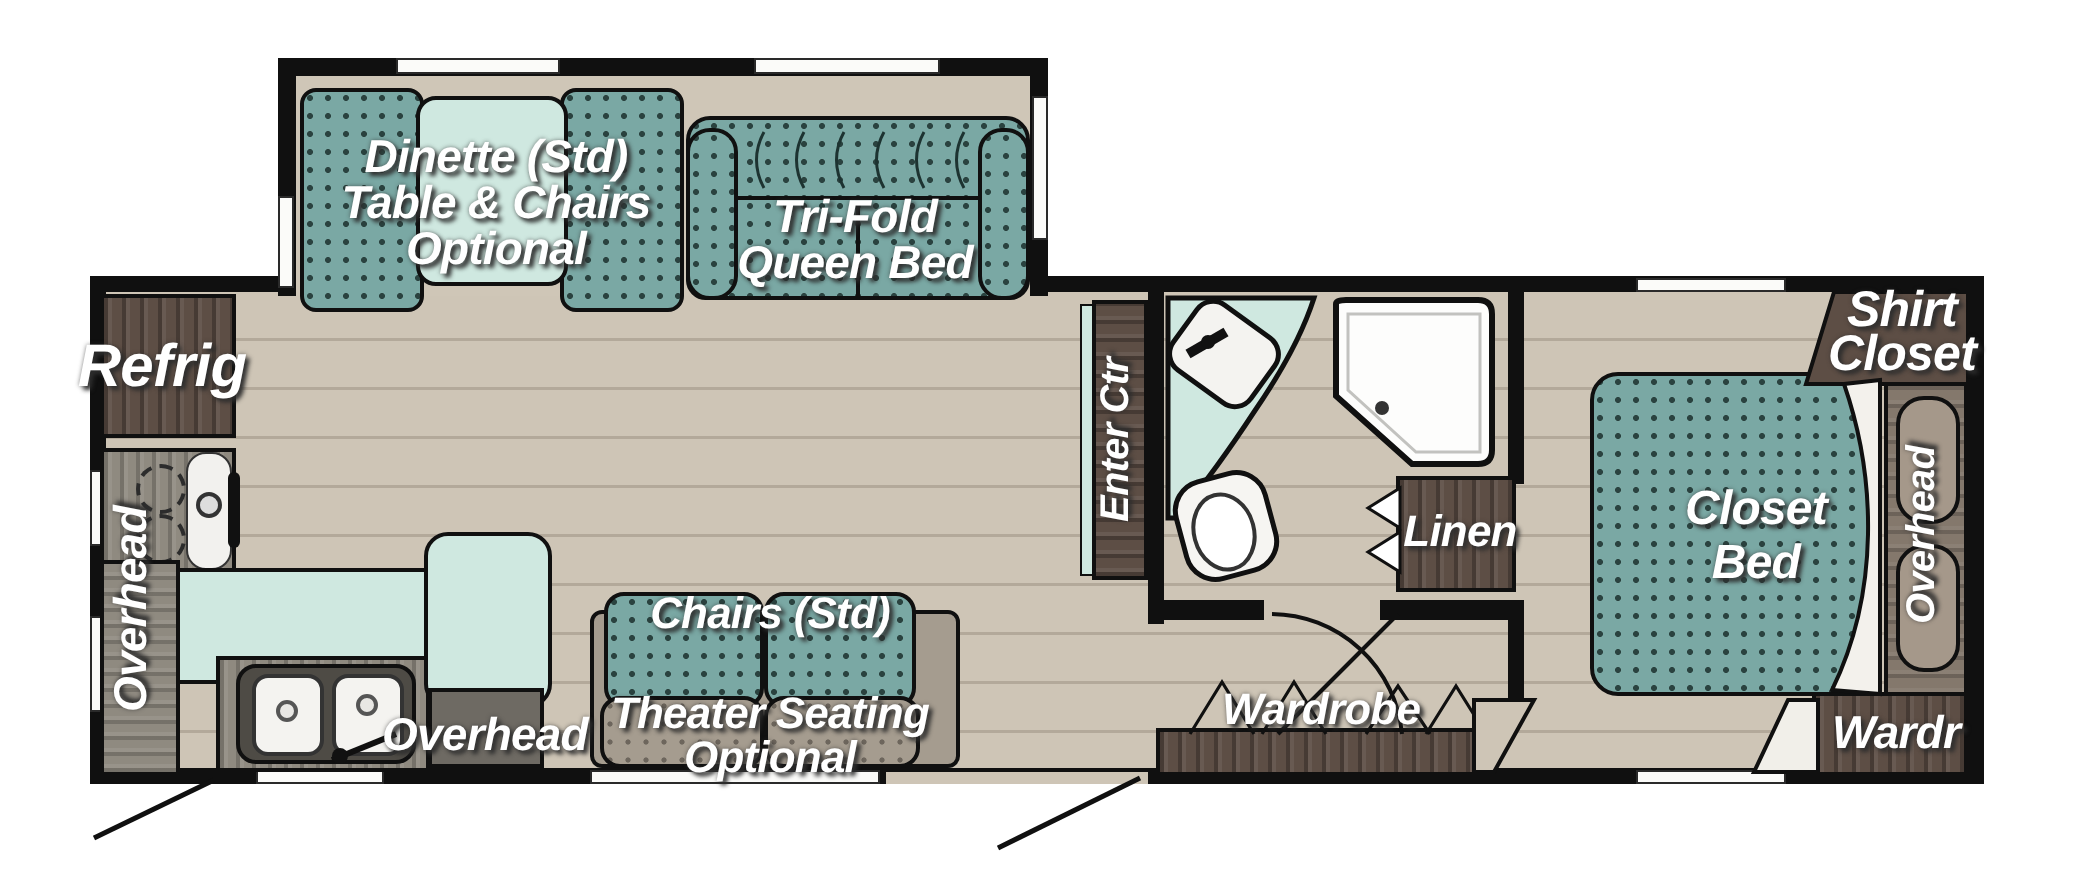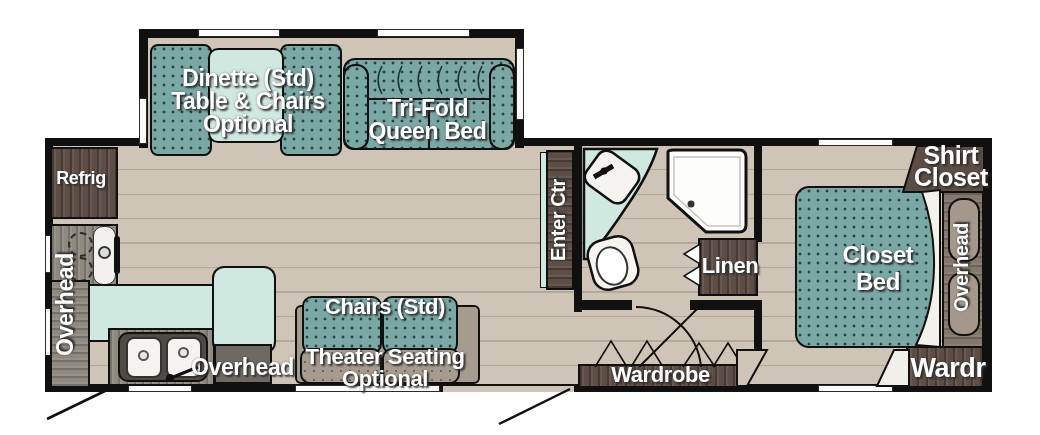--- a/index.html
+++ b/index.html
@@ -1,17 +1,17 @@
 <!DOCTYPE html>
 <html><head>
 <meta charset="utf-8">
 <style>
   html,body{margin:0;padding:0;background:#fff;}
   #plan{position:relative;width:1040px;height:435px;background:#ffffff;overflow:hidden;
-        font-family:"Liberation Sans",sans-serif;}
+        font-family:"Liberation Sans",sans-serif;font-style:italic;}
   #plan *{box-sizing:border-box;position:absolute;}
 
   
   .floor{background-color:#cec5b6;
          background-image:repeating-linear-gradient(180deg,transparent 0 23px,#b3a99a 23px 24.5px);}
   .slidefloor{background-color:#cfc6b7;}
   .wall{background:#101010;}
   .window{background:#fbfbf9;border:1px solid #2a2a2a;}
 
   .teal{background-color:#7aa8a4;
@@ -178,35 +178,35 @@
 
   <div class="lbl" style="left:133px;top:67px;width:230px;font-size:23px;line-height:23px;">
     <div style="position:static;">Dinette (Std)</div>
     <div style="position:static;">Table &amp; Chairs</div>
     <div style="position:static;">Optional</div>
   </div>
   <div class="lbl" style="left:345px;top:97px;width:165px;font-size:23px;line-height:23px;">
     <div style="position:static;">Tri-Fold</div>
     <div style="position:static;">Queen Bed</div>
   </div>
-  <div class="lbl" style="left:35px;top:169px;width:92px;font-size:18px;">Refrig</div>
+  <div class="lbl" style="left:35px;top:169px;width:92px;font-size:30px;">Refrig</div>
   <div class="lbl vlbl" style="left:54px;top:234px;height:142px;font-size:23px;">Overhead</div>
   <div class="lbl" style="left:175px;top:356px;width:135px;font-size:23px;">Overhead</div>
   <div class="lbl" style="left:280px;top:296px;width:210px;font-size:22px;line-height:22px;">
     <div style="position:static;">Chairs (Std)</div>
     <div style="position:static;margin-top:28px;">Theater Seating</div>
     <div style="position:static;">Optional</div>
   </div>
   <div class="lbl vlbl" style="left:548px;top:150px;height:140px;font-size:20px;">Enter Ctr</div>
   <div class="lbl" style="left:686px;top:255px;width:88px;font-size:22px;">Linen</div>
-  <div class="lbl" style="left:588px;top:364px;width:145px;font-size:22px;">Wardrobe</div>
+  <div class="lbl" style="left:588px;top:344px;width:145px;font-size:22px;">Wardrobe</div>
   <div class="lbl" style="left:815px;top:241px;width:126px;font-size:24px;line-height:27px;">
     <div style="position:static;">Closet</div>
     <div style="position:static;">Bed</div>
   </div>
   <div class="lbl" style="left:901px;top:144px;width:100px;font-size:25px;line-height:22px;">
     <div style="position:static;">Shirt</div>
     <div style="position:static;">Closet</div>
   </div>
   <div class="lbl vlbl" style="left:951px;top:197px;height:140px;font-size:20px;">Overhead</div>
-  <div class="lbl" style="left:897px;top:355px;width:102px;font-size:27px;">Wardr</div>
+  <div class="lbl" style="left:897px;top:355px;width:102px;font-size:23px;">Wardr</div>
 
 </div>
 
 </body></html>

